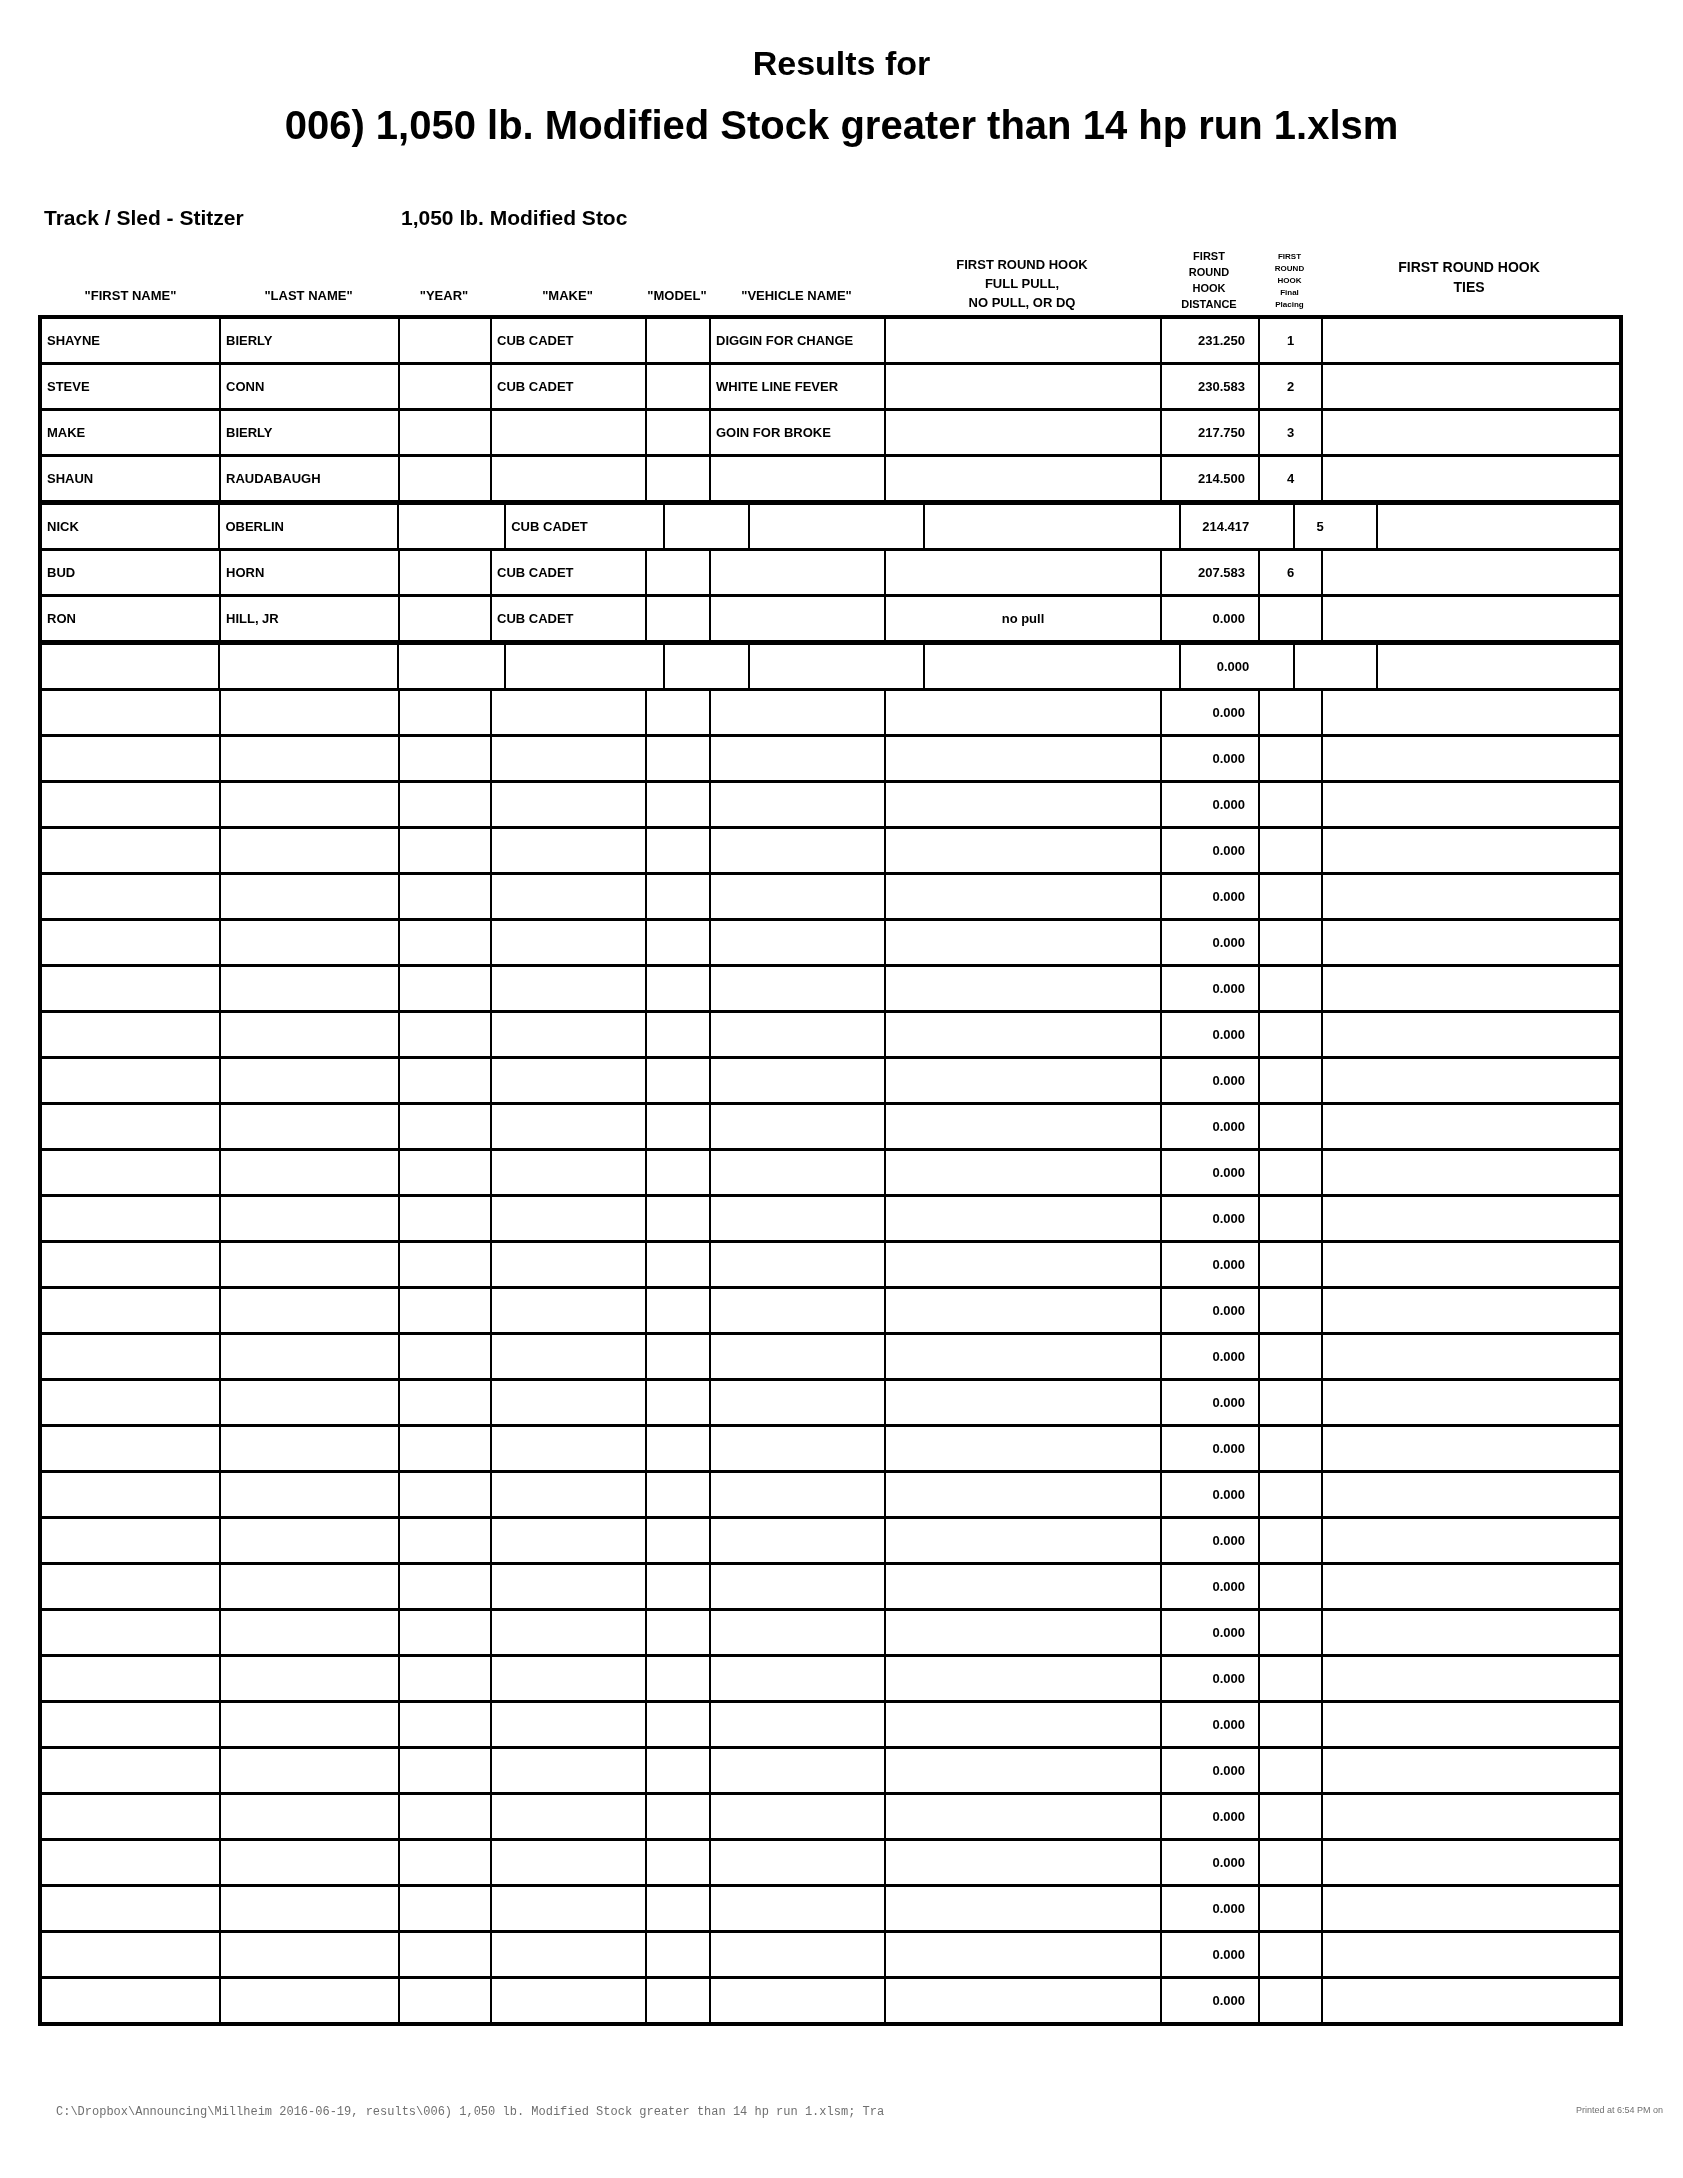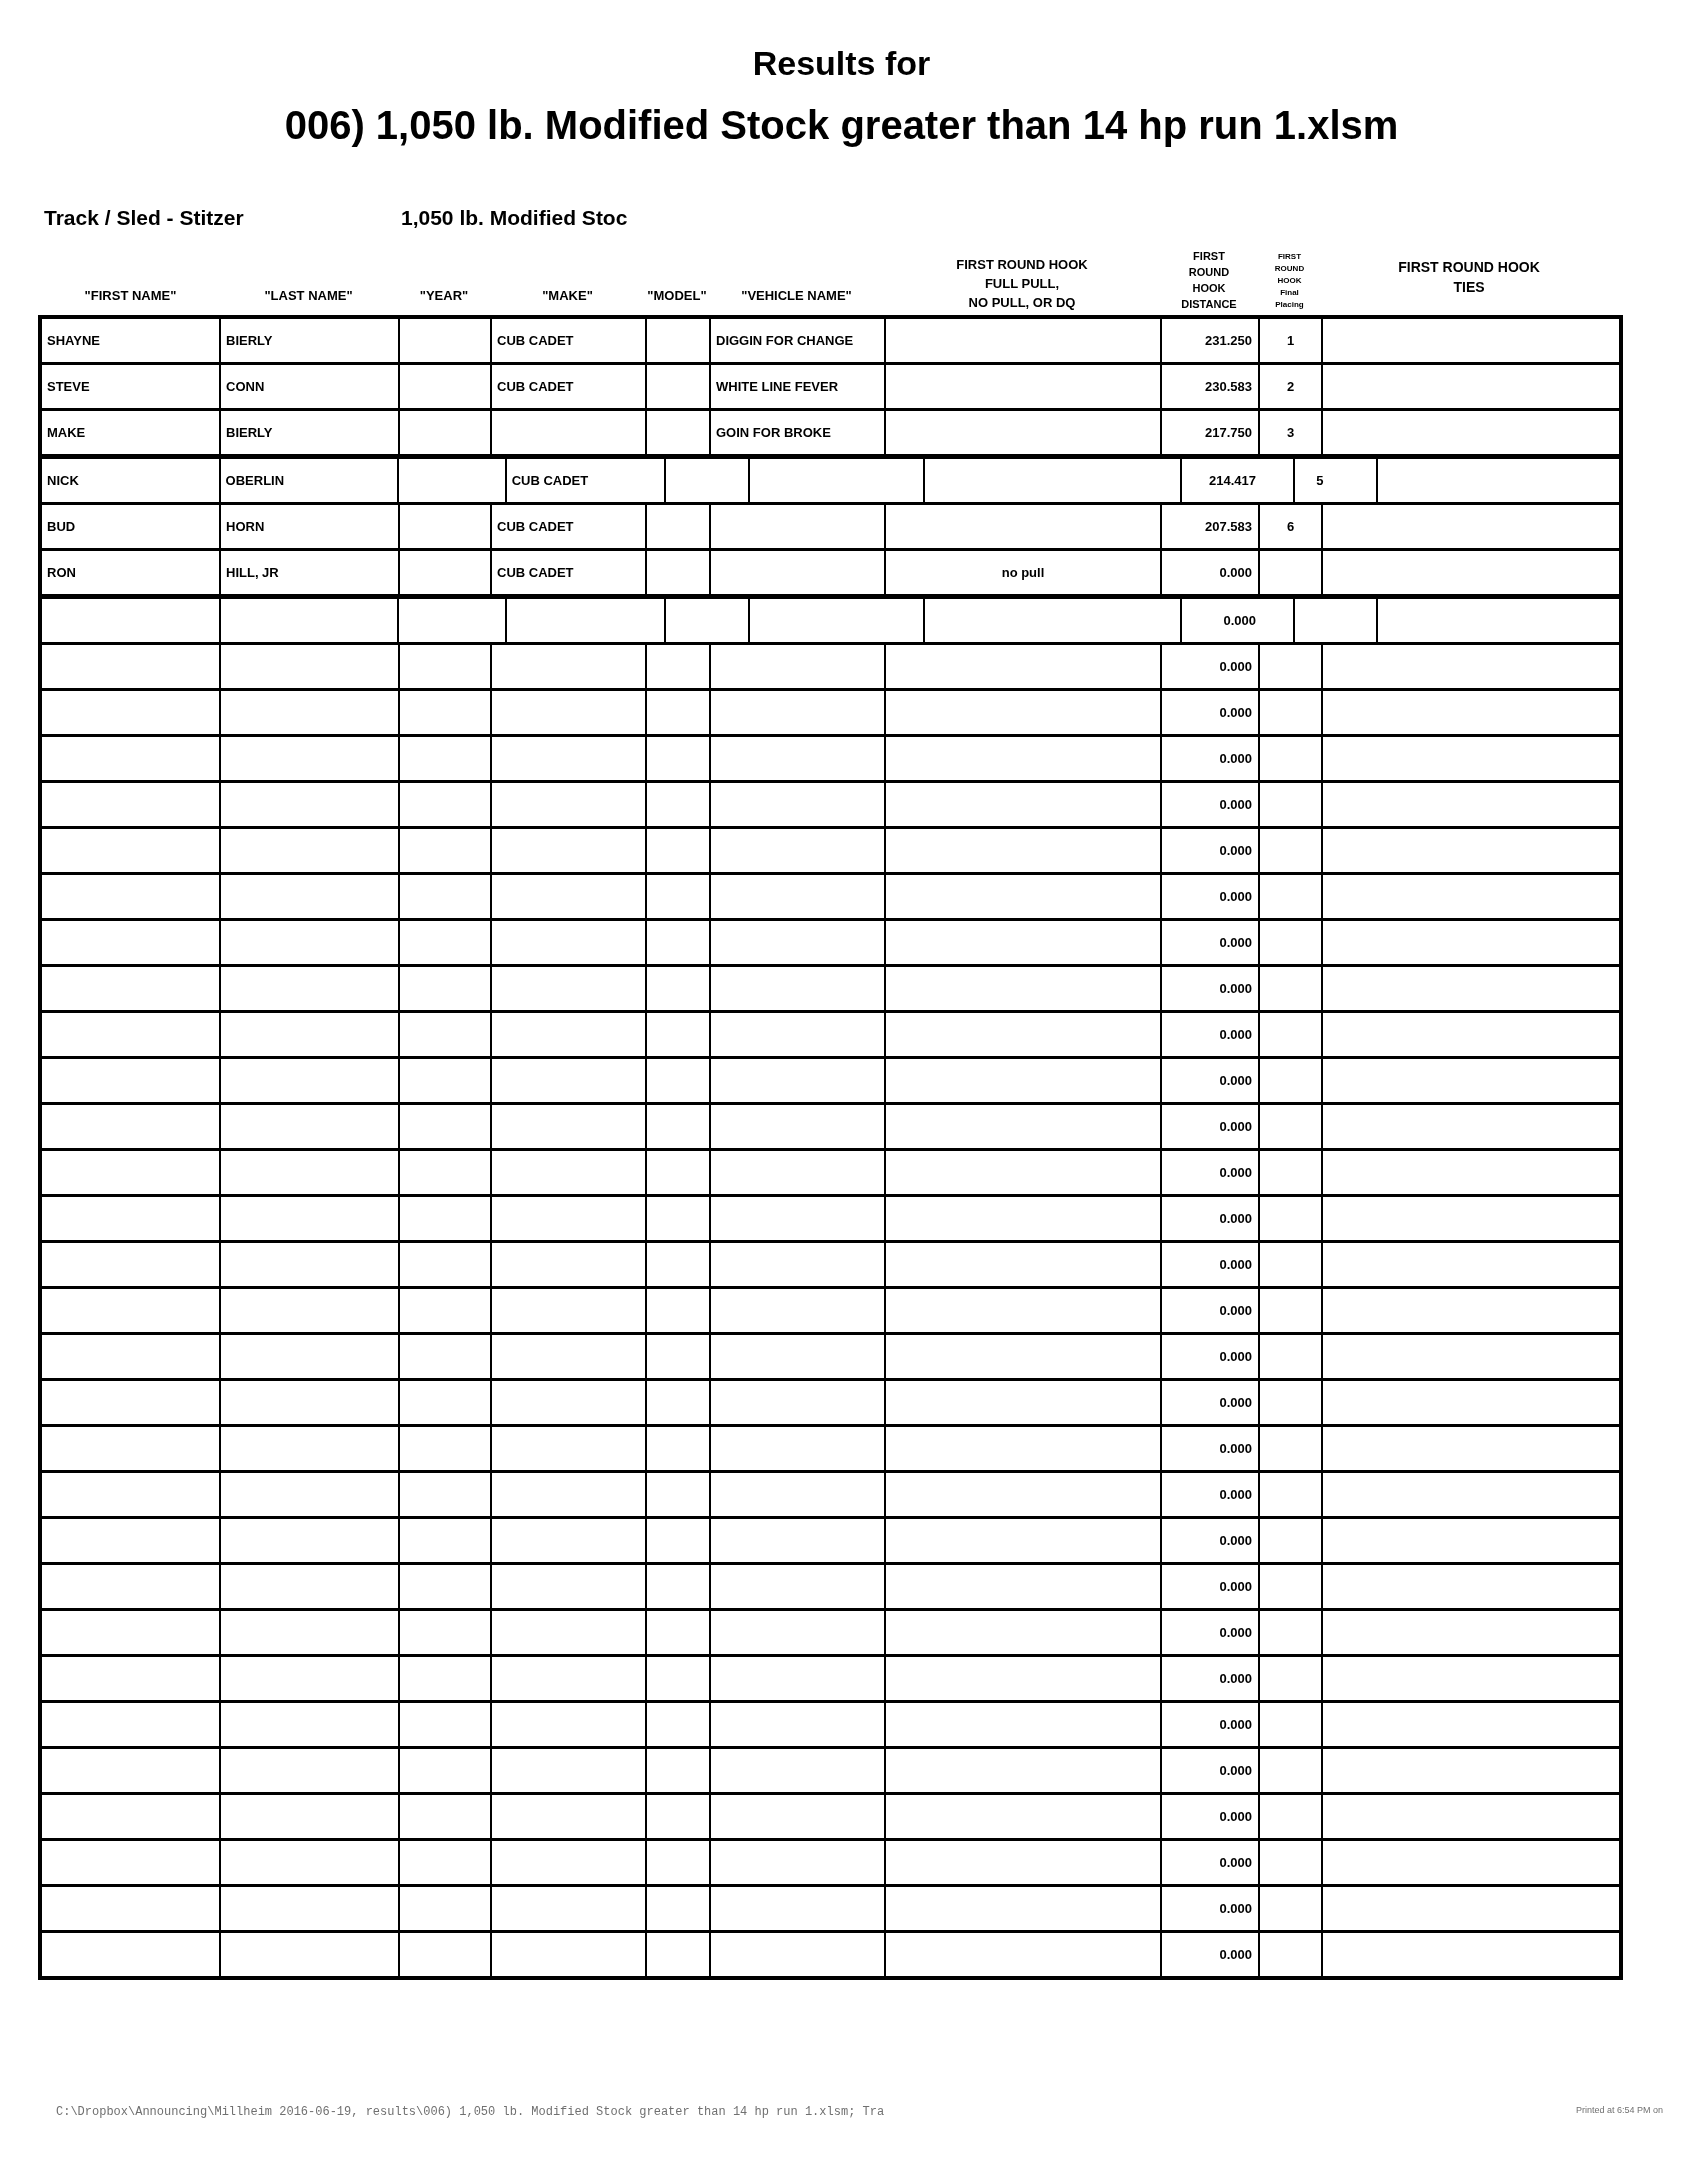--- a/index.html
+++ b/index.html
@@ -66,21 +66,21 @@
   .col-model{width:64px;}
   .col-vehicle_name{width:175px;}
   .col-full_pull{width:276px;}
   .col-distance{width:98px;}
   .col-placing{width:63px;}
   .col-ties{width:296px;}
   .cell-first_name,.cell-last_name,.cell-year,.cell-make,.cell-model,.cell-vehicle_name,.cell-ties{
     justify-content:flex-start; padding-left:5px;
   }
   .cell-full_pull{justify-content:center;}
-  .cell-distance{justify-content:flex-end; padding-right:6px;}
+  .cell-distance{justify-content:flex-end; padding-right:13px;}
   .cell-placing{justify-content:center;}
   
   .footer-left{
     position:absolute; top:2105px; left:56px;
     font-size:12px; color:#707070; white-space:nowrap;font-family:Liberation Mono, monospace;
   }
   .footer-right{
     position:absolute; top:2105px; right:20px;
     font-size:9px; color:#707070; white-space:nowrap;padding-left:10px;
   }
@@ -169,20 +169,32 @@
         <div class="tcell col-last_name cell-last_name">BIERLY</div>
         <div class="tcell col-year cell-year"></div>
         <div class="tcell col-make cell-make"></div>
         <div class="tcell col-model cell-model"></div>
         <div class="tcell col-vehicle_name cell-vehicle_name">GOIN FOR BROKE</div>
         <div class="tcell col-full_pull cell-full_pull"></div>
         <div class="tcell col-distance cell-distance">217.750</div>
         <div class="tcell col-placing cell-placing">3</div>
         <div class="tcell col-ties cell-ties"></div>
       </div>
+      <div class="trow">
+        <div class="tcell col-first_name cell-first_name">SHAUN</div>
+        <div class="tcell col-last_name cell-last_name">RAUDABAUGH</div>
+        <div class="tcell col-year cell-year"></div>
+        <div class="tcell col-make cell-make"></div>
+        <div class="tcell col-model cell-model"></div>
+        <div class="tcell col-vehicle_name cell-vehicle_name"></div>
+        <div class="tcell col-full_pull cell-full_pull"></div>
+        <div class="tcell col-distance cell-distance">214.500</div>
+        <div class="tcell col-placing cell-placing">4</div>
+        <div class="tcell col-ties cell-ties"></div>
+      </div>
       <div class="trow thick-top">
         <div class="tcell col-first_name cell-first_name">NICK</div>
         <div class="tcell col-last_name cell-last_name">OBERLIN</div>
         <div class="tcell col-year cell-year"></div>
         <div class="tcell col-make cell-make">CUB CADET</div>
         <div class="tcell col-model cell-model"></div>
         <div class="tcell col-vehicle_name cell-vehicle_name"></div>
         <div class="tcell col-full_pull cell-full_pull"></div>
         <div class="tcell col-distance cell-distance">214.417</div>
         <div class="tcell col-placing cell-placing">5</div>

